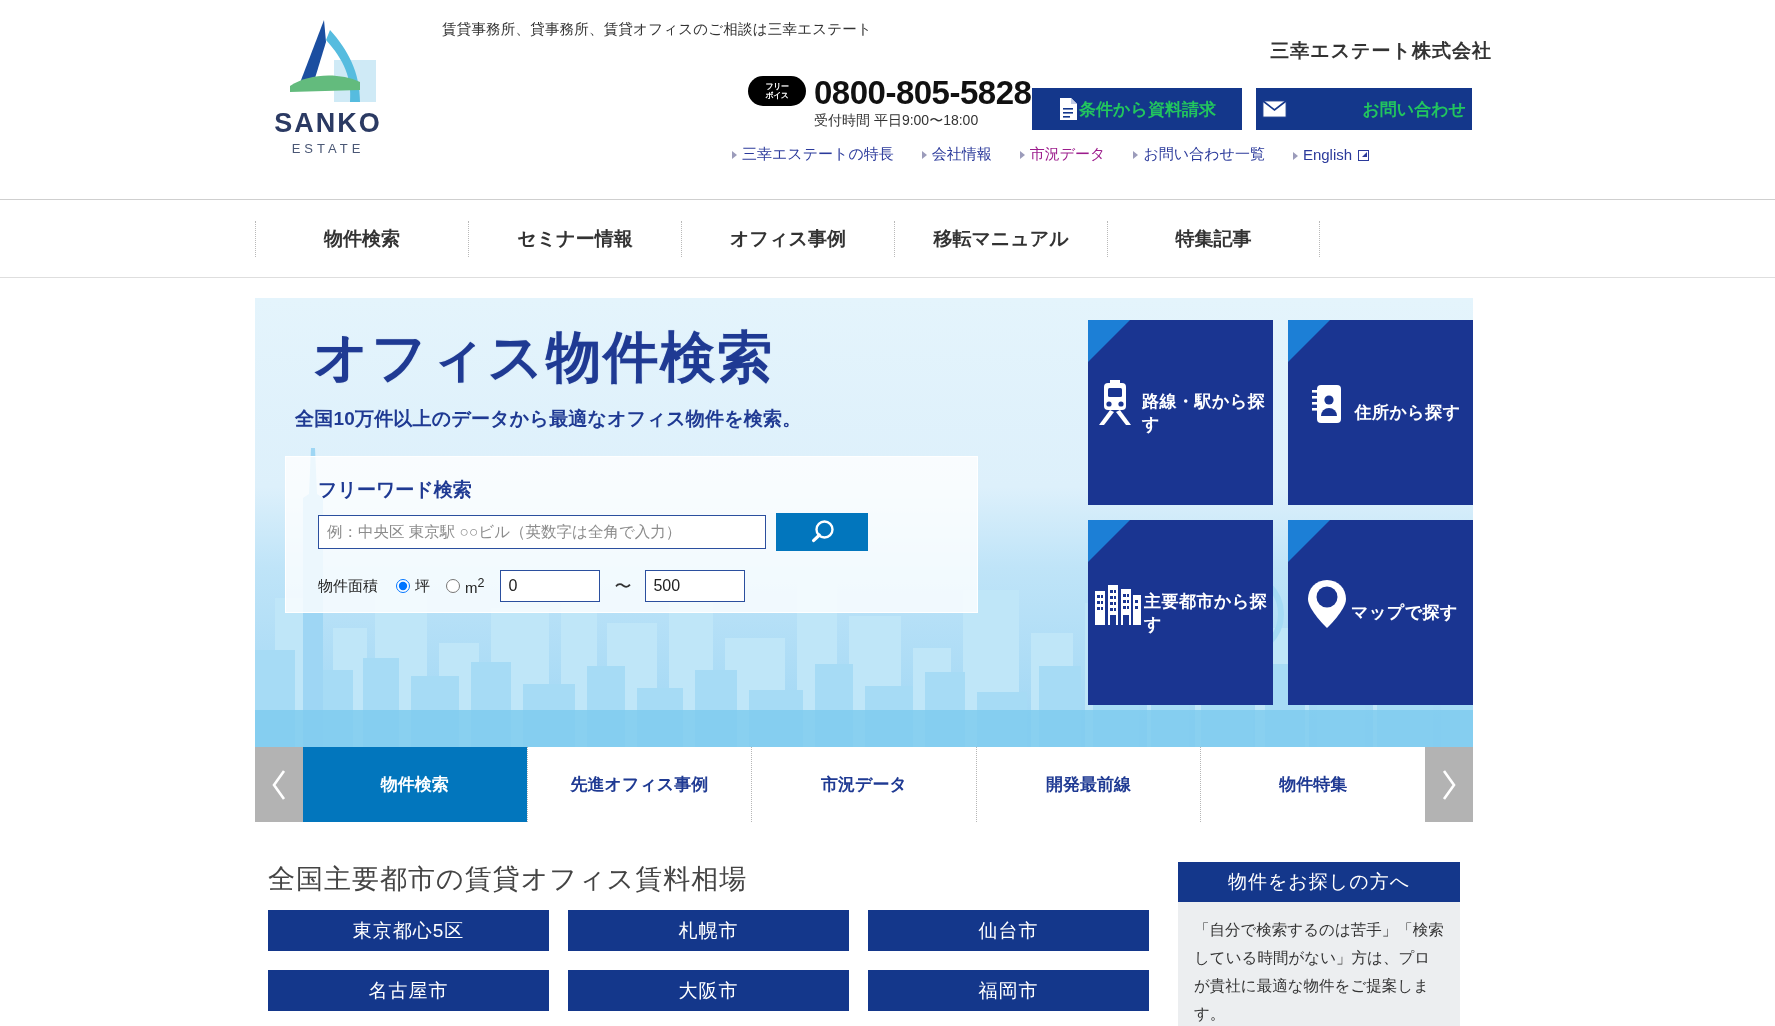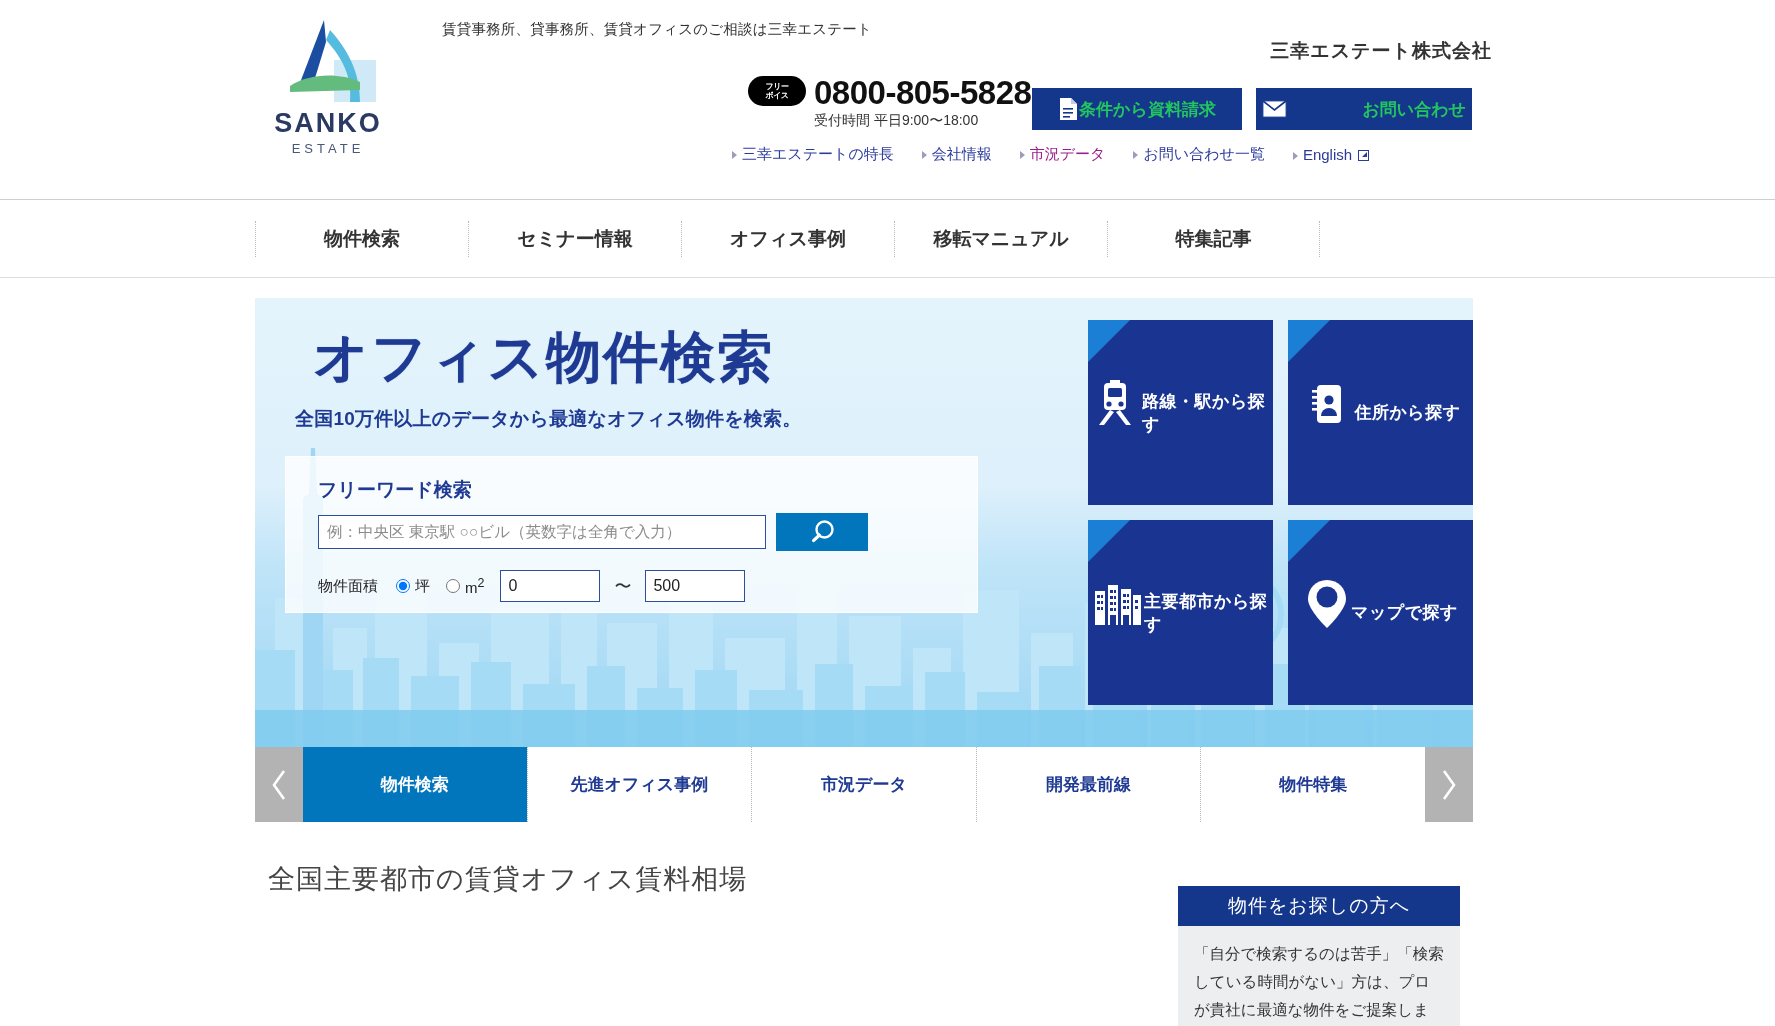--- a/index.html
+++ b/index.html
@@ -231,21 +231,21 @@
     display:flex; align-items:center; justify-content:center;
     font-size: 19px; cursor:pointer; letter-spacing:1px;
   }
   .sidecard {
     position:absolute; left: 1178px; top: 862px;
     width: 282px;
   }
   .sidecard-head {
     height: 40px; background:#14378b; color:#fff;
     display:flex; align-items:center; justify-content:center;
-    font-size: 19px; font-weight:normal; letter-spacing:1px;margin-top:24px;
+    font-size: 19px; font-weight:normal; letter-spacing:1px;
   }
   .sidecard-body {
     background:#eceef0; padding: 14px 16px 18px 16px;
     font-size: 15.5px; line-height: 28px; color:#333;
   }
 </style>
 </head>
 <body>
 
 <div class="page">
@@ -493,19 +493,27 @@
     </div>
     <div class="car-arrow">
       <svg width="20" height="34" viewBox="0 0 20 34">
         <path d="M5 3 L15 17 L5 31" fill="none" stroke="#fff" stroke-width="2.6"></path>
       </svg>
     </div>
   </div>
 
   <div class="sec-title">全国主要都市の賃貸オフィス賃料相場</div>
 
+  <div class="citygrid">
+    <div class="citybtn">東京都心5区</div>
+    <div class="citybtn">札幌市</div>
+    <div class="citybtn">仙台市</div>
+    <div class="citybtn">名古屋市</div>
+    <div class="citybtn">大阪市</div>
+    <div class="citybtn">福岡市</div>
+  </div>
 
   <div class="sidecard">
     <div class="sidecard-head">物件をお探しの方へ</div>
     <div class="sidecard-body">「自分で検索するのは苦手」「検索している時間がない」方は、プロが貴社に最適な物件をご提案します。</div>
   </div>
 
 </div>
 
 </body></html>

